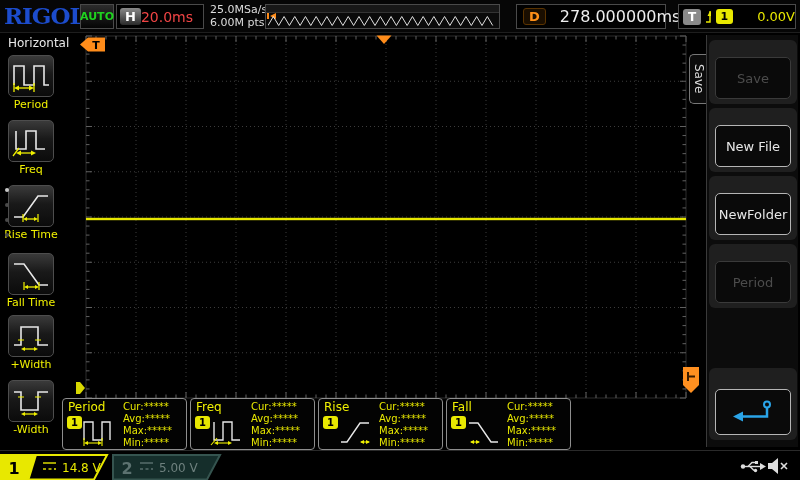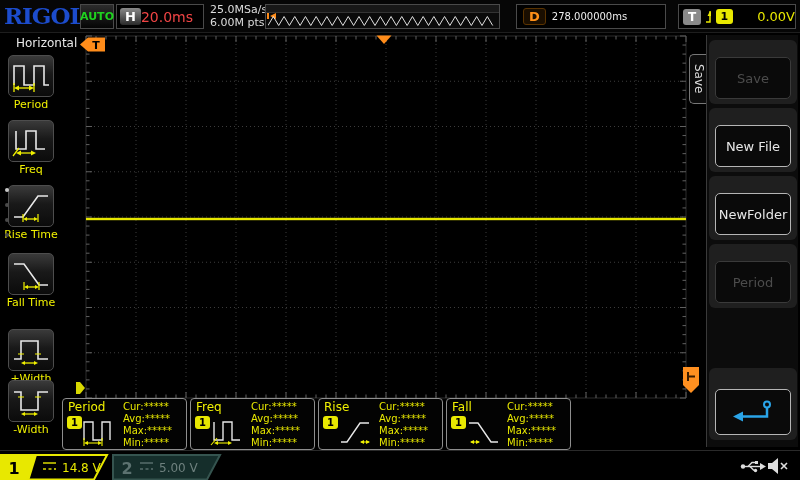--- a/index.html
+++ b/index.html
@@ -14,29 +14,29 @@
   .auto-box { left:80px; width:34px; justify-content:center; background:linear-gradient(#2c2c2c,#050505); color:#1fd21f; font-weight:bold; font-size:11px; }
   .h-box { left:116px; width:88px; }
   .h-badge { background:linear-gradient(#8a8a8a,#2a2a2a); color:#fff; font-weight:bold; font-size:13px; padding:1px 5px; border-radius:3px; margin-left:3px; }
   .h-value { color:#ef4444; font-size:14px; }
   .srate { position:absolute; left:210px; top:3px; color:#ddd; font-size:11px; line-height:13px; white-space:nowrap; }
   .preview { left:265px; width:235px; background:#0a0a0a; display:block; }
   .preview-strip { position:absolute; left:0; top:0; width:100%; height:8px; background:#181818; border-bottom:1px solid #333; }
   .preview-wave { position:absolute; left:2px; top:8px; }
   .d-box { left:516px; width:150px; }
   .d-badge { color:#ff9018; font-weight:bold; font-size:13px; border:1px solid #5a3300; background:#1a0e00; border-radius:3px; padding:0 5px; margin-left:6px; }
-  .d-value { color:#eee; font-size:10px; margin-left:6px; }
+  .d-value { color:#eee; font-size:16px; margin-left:14px; }
   .t-box { left:678px; width:118px; }
   .t-badge { background:#8a8a8a; color:#fff; font-weight:bold; font-size:12px; border-radius:3px; padding:1px 5px; margin-left:4px; }
   .ch1-badge { background:#e8e800; color:#000; font-weight:bold; font-size:11px; border-radius:3px; padding:1px 5px; margin-left:5px; }
   .t-level { color:#e8e800; font-size:13px; margin-left:24px; }
 
   
   .sidebar { position:absolute; left:0; top:33px; width:62px; height:417px; }
-  .sidebar-title { color:#e8e8e8; font-size:12px; padding:3px 0 0 16px; }
+  .sidebar-title { color:#e8e8e8; font-size:12px; padding:3px 0 0 8px; }
   .side-item { position:absolute; left:0; width:62px; text-align:center; cursor:pointer; }
   .icon-box { width:46px; height:42px; margin:0 auto; background:linear-gradient(#3a3a3a 0%, #191919 45%, #0b0b0b 100%); border:1px solid #4d4d4d; border-radius:5px; display:flex; align-items:center; justify-content:center; }
   .side-label { color:#f0f000; font-size:11px; margin-top:1px; white-space:nowrap; }
   .scroll-dots { position:absolute; left:5px; top:155px; }
   .scroll-dots i { display:block; width:4px; height:4px; border-radius:50%; background:#4a4a4a; margin-bottom:11px; }
   .scroll-dots i:first-child { background:#c8c8c8; }
 
   
   #grid-svg { position:absolute; left:85px; top:35px; }
   .abs { position:absolute; }
@@ -151,21 +151,21 @@
           <path d="M3,8 L13,8 L28,29 L37,29" stroke="#e8e8e8" stroke-width="1.6" fill="none"></path>
           <path d="M13,26 L13,34 M28,26 L28,34" stroke="#f0f000" stroke-width="1.2" fill="none"></path>
           <line x1="15" y1="31" x2="26" y2="31" stroke="#f0f000" stroke-width="1.3"></line>
           <polygon points="13,31 17,29 17,33" fill="#f0f000"></polygon>
           <polygon points="28,31 24,29 24,33" fill="#f0f000"></polygon>
         </svg>
       </div>
       <div class="side-label">Fall Time</div>
     </div>
 
-    <div class="side-item" style="top:296px">
+    <div class="side-item" style="top:282px">
       <div class="icon-box">
         <svg width="40" height="36">
           <path d="M3,27 L10,27 L10,9 L27,9 L27,27 L37,27" stroke="#e8e8e8" stroke-width="1.6" fill="none"></path>
           <path d="M7,22 L13,22 M24,22 L30,22" stroke="#f0f000" stroke-width="1.2" fill="none"></path>
           <line x1="12" y1="31" x2="25" y2="31" stroke="#f0f000" stroke-width="1.3"></line>
           <polygon points="10,31 14,29 14,33" fill="#f0f000"></polygon>
           <polygon points="27,31 23,29 23,33" fill="#f0f000"></polygon>
         </svg>
       </div>
       <div class="side-label">+Width</div>

